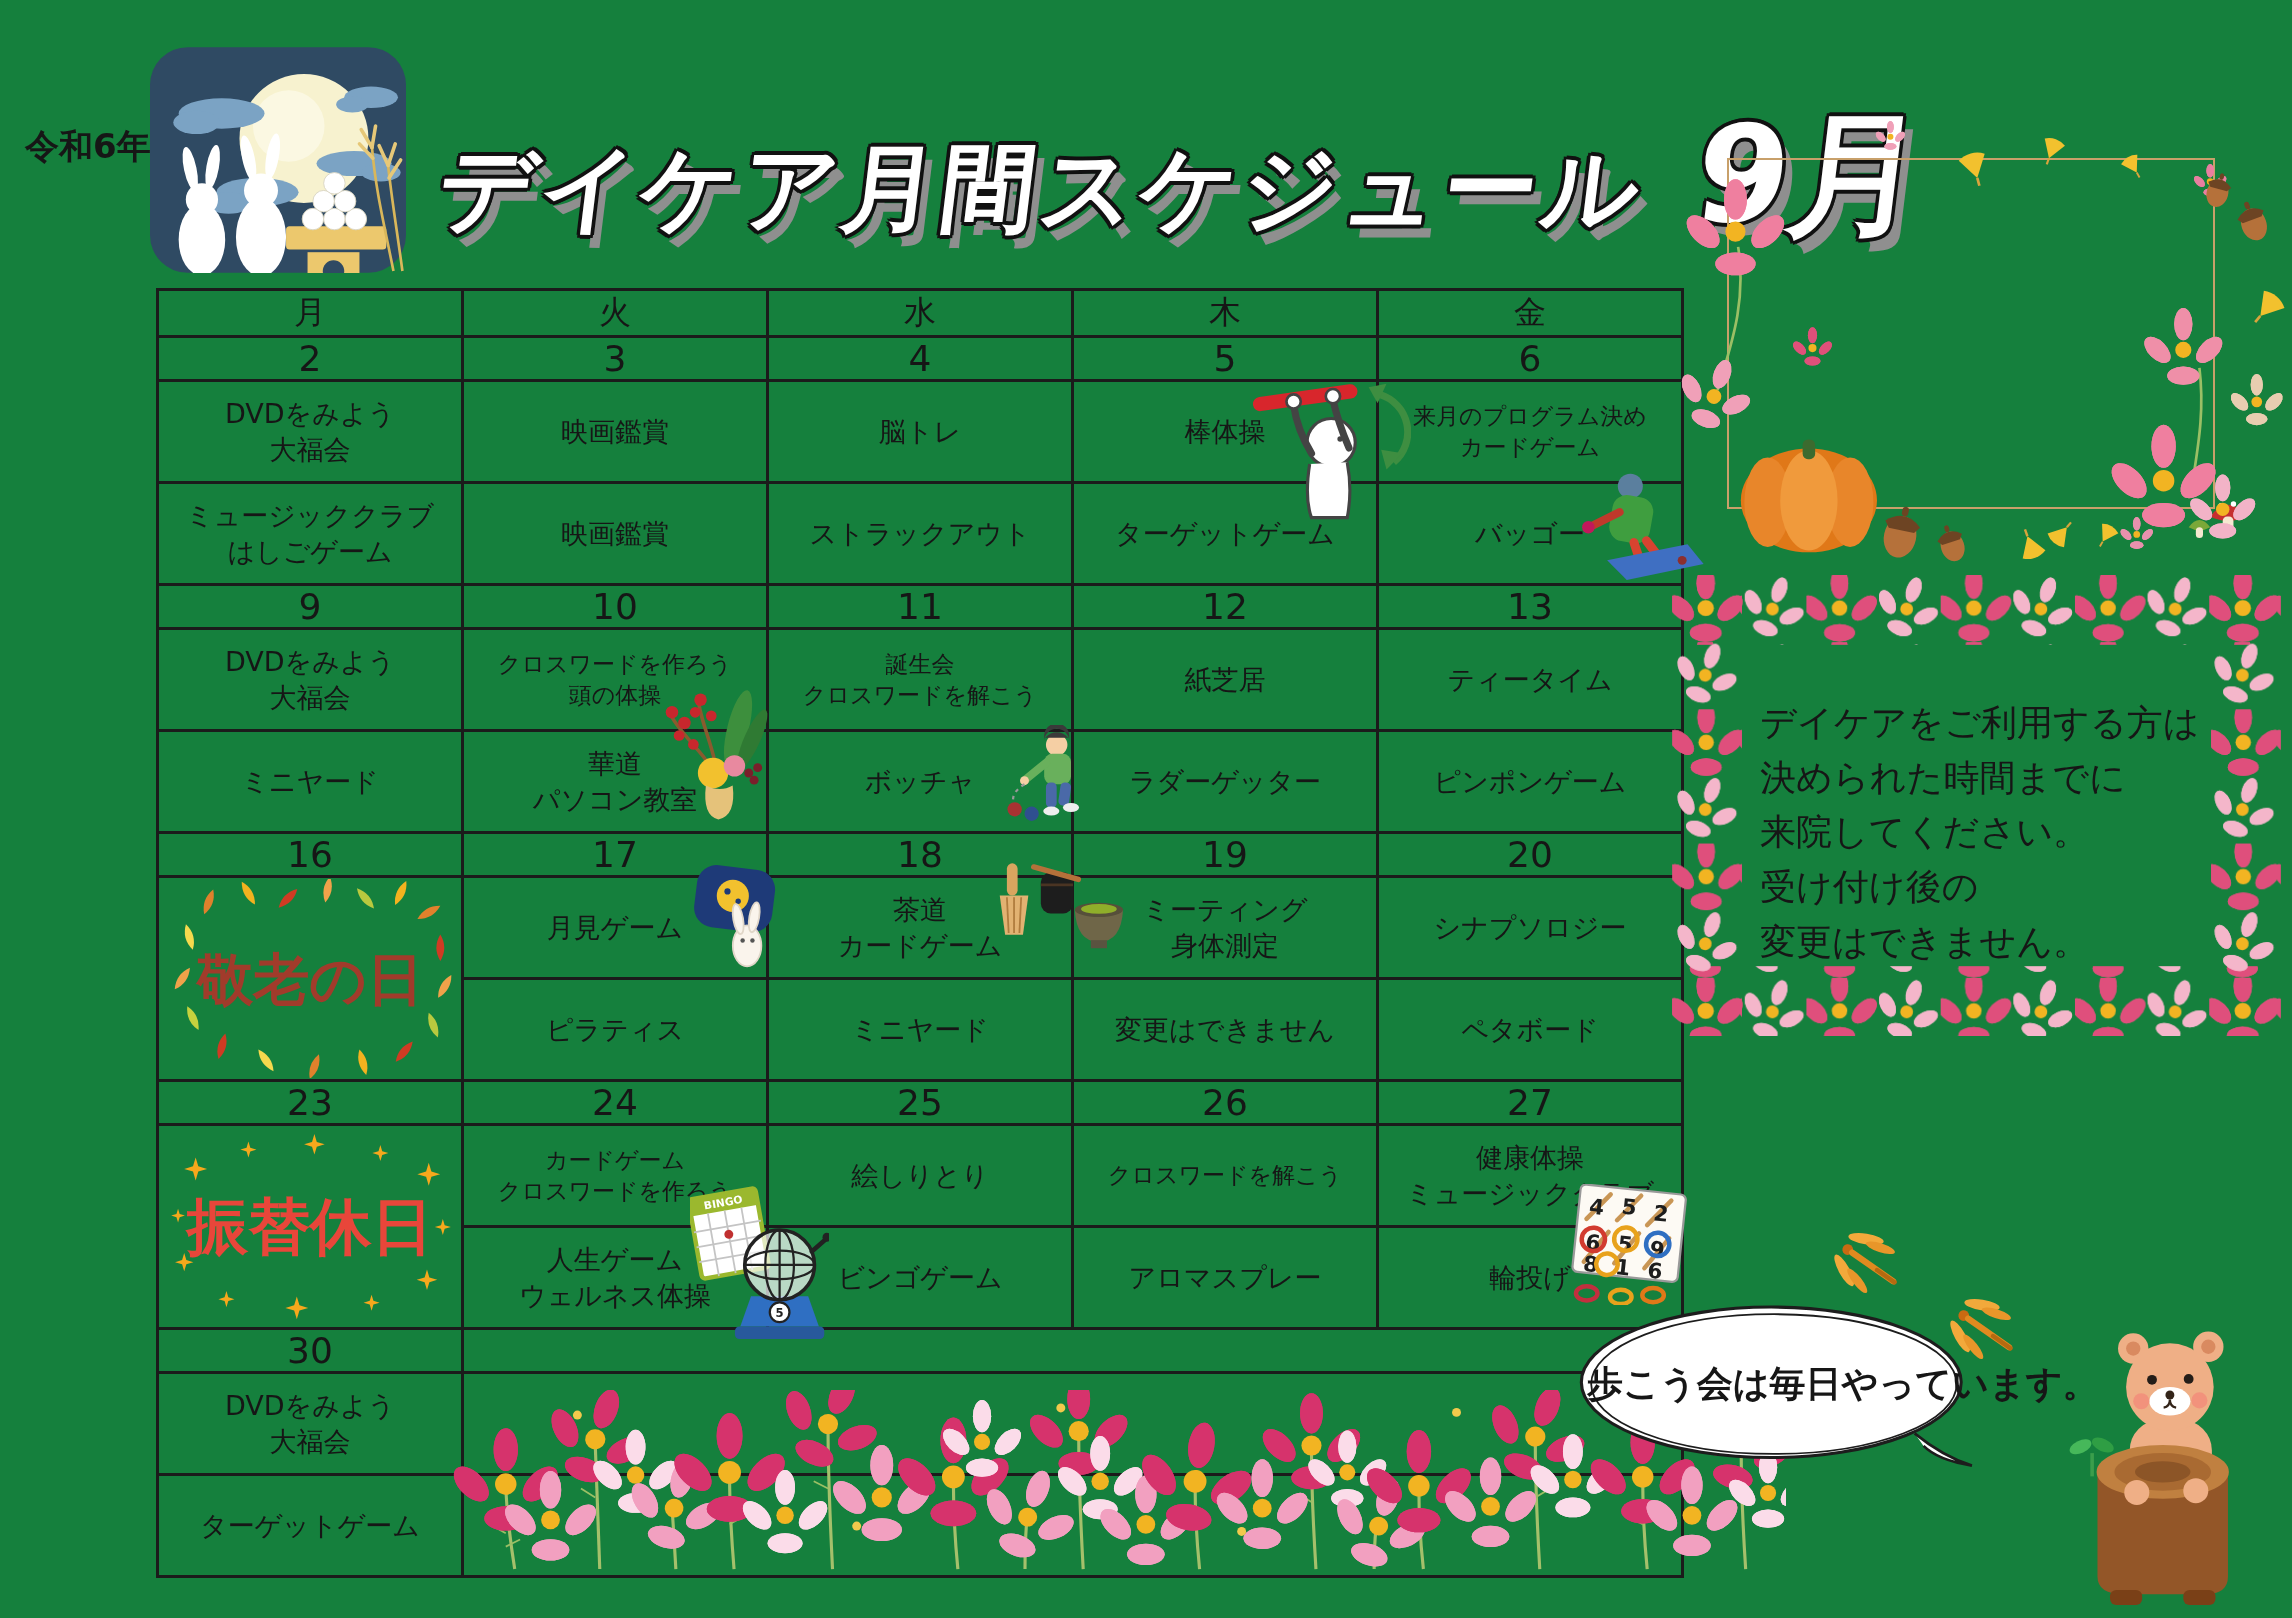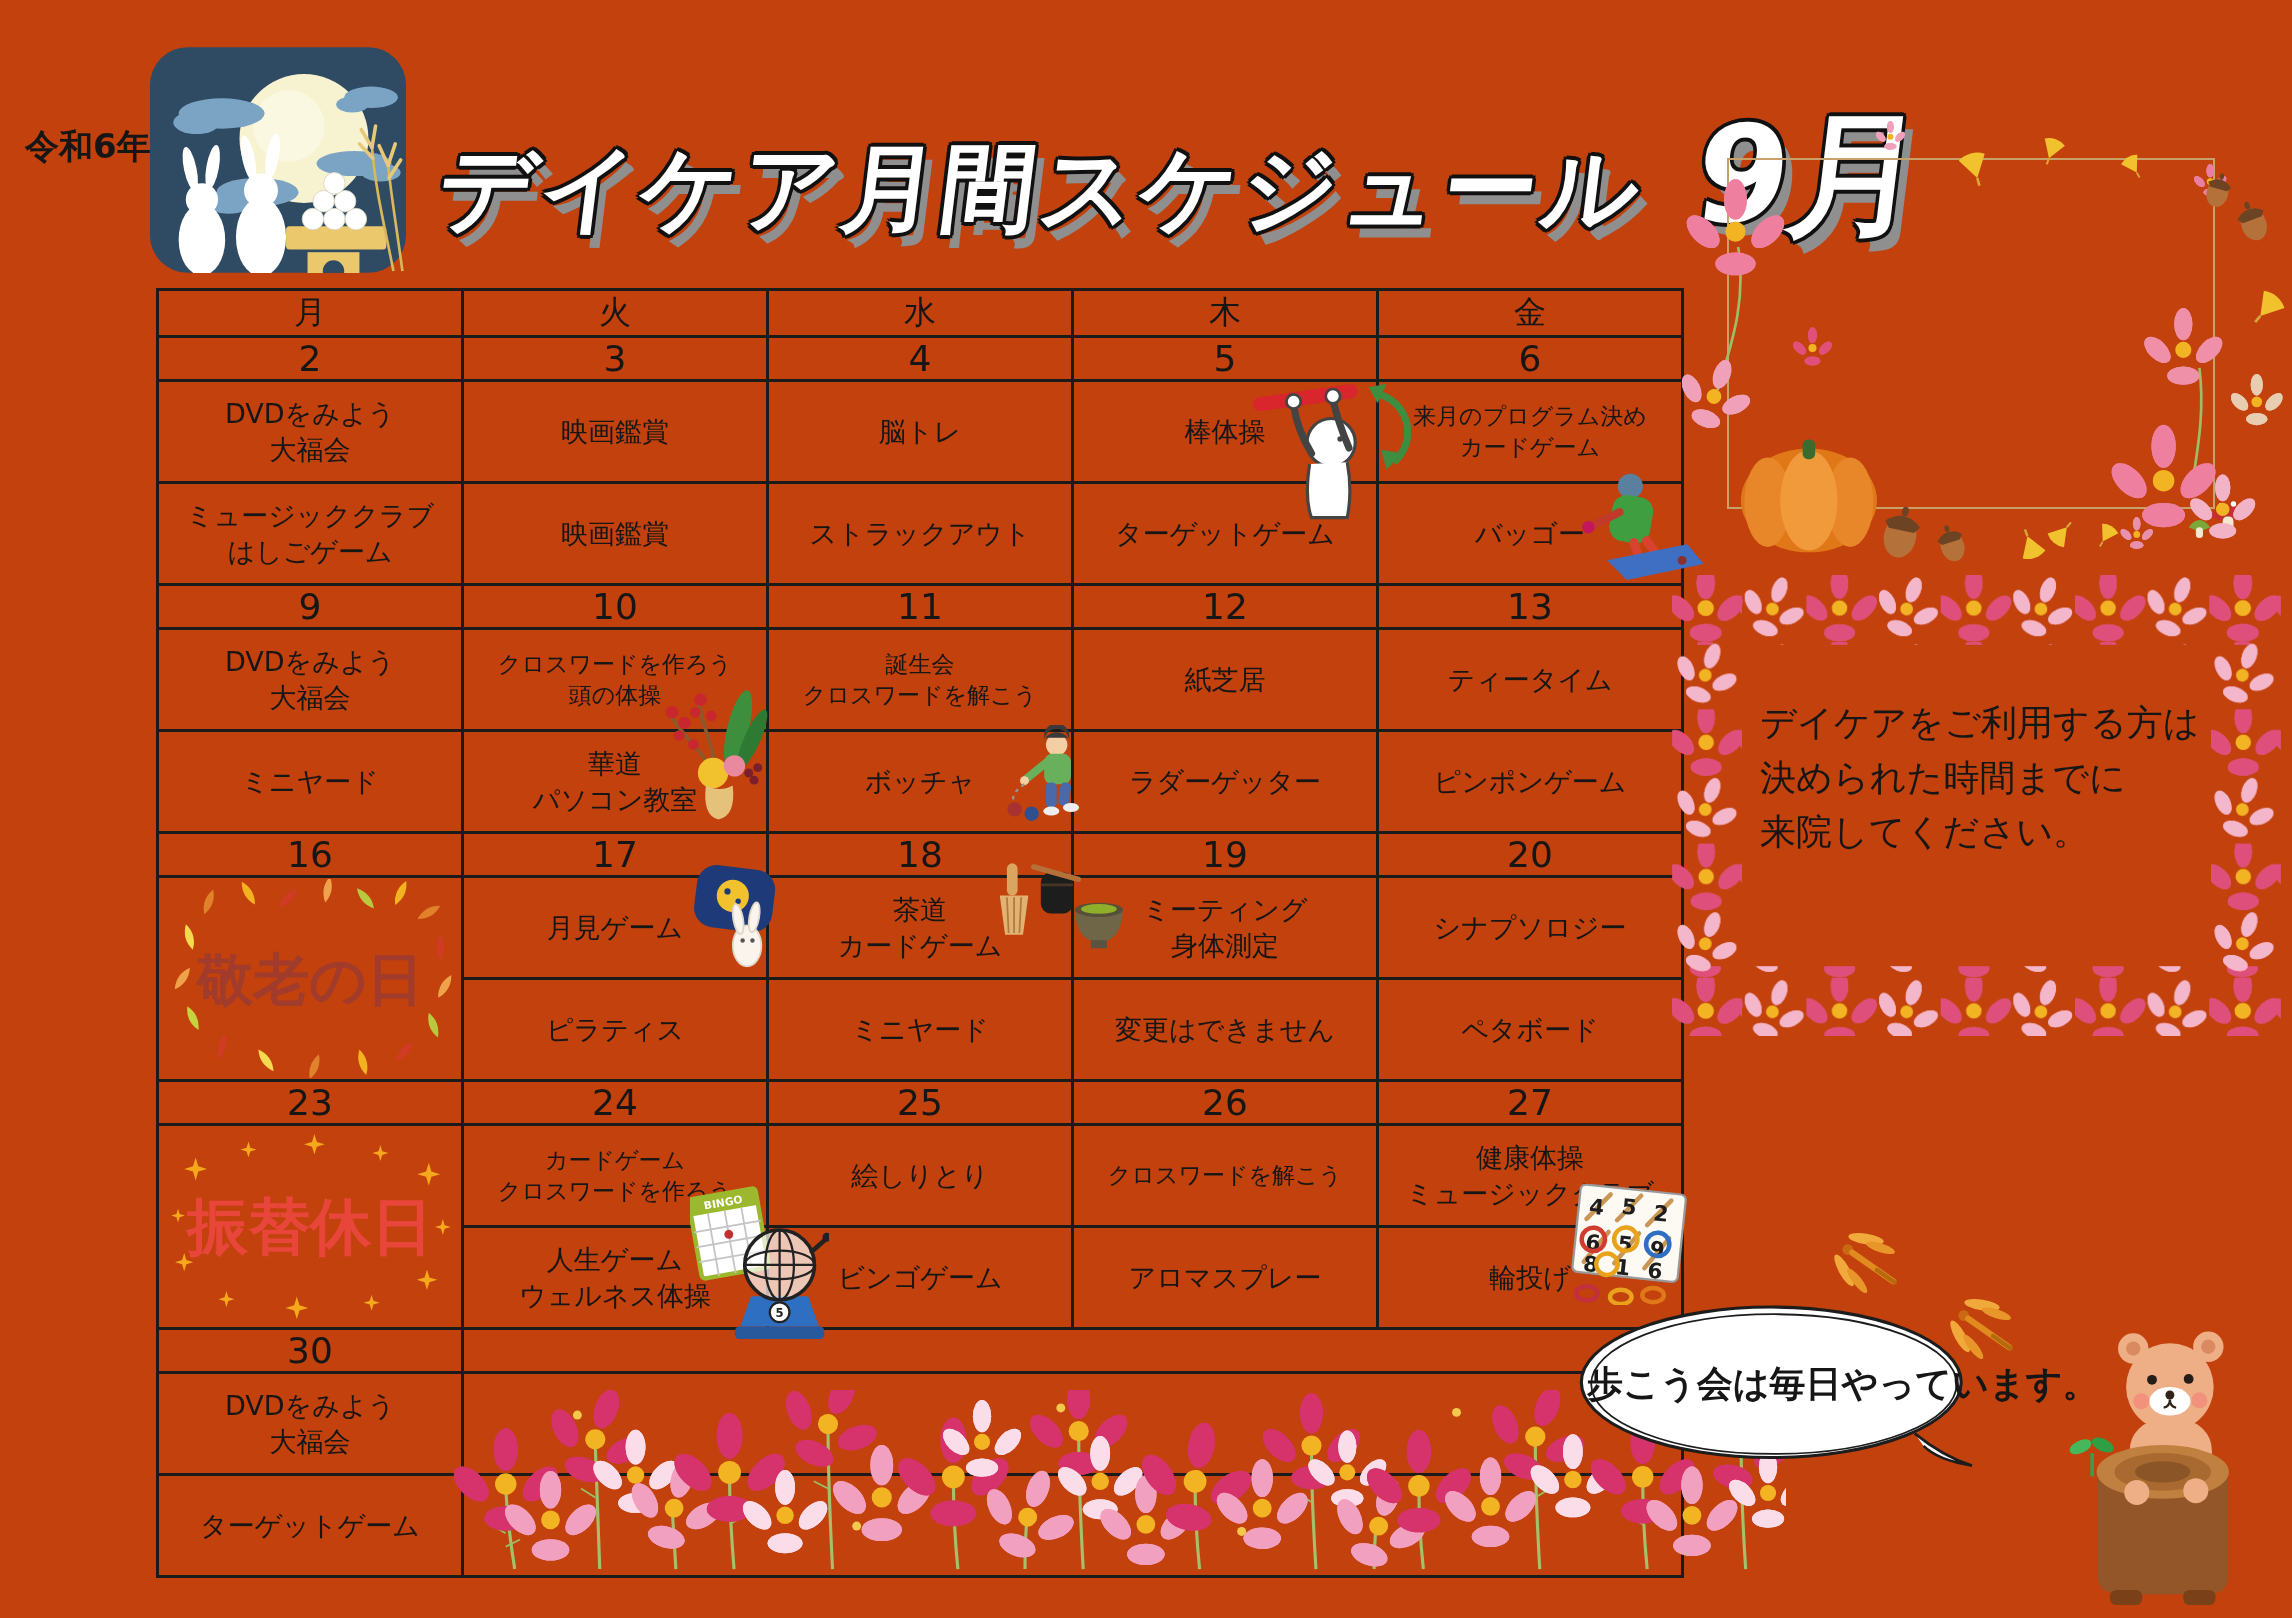--- a/index.html
+++ b/index.html
@@ -1,16 +1,16 @@
 <!DOCTYPE html>
 <html style="font-size:14.3px"><head>
 <meta charset="utf-8">
 <style>
   html,body{margin:0;padding:0;background:#e8e8e8;}
-  .page{position:relative;width:2293px;height:1618px;background:#c2410c;overflow:hidden;
+  .page{position:relative;width:2293px;height:1618px;background:#15803d;overflow:hidden;
         font-family:"DejaVu Sans","Liberation Sans",sans-serif;color:#161616;}
   .abs{position:absolute;}
 
   
   .era{left:25px;top:124px;font-size:34px;font-weight:bold;}
   .title-wrap{left:441px;top:86px;display:flex;align-items:baseline;gap:52px;transform:skewX(-7deg);}
   .title-main{font-size:95px;font-weight:800;letter-spacing:3.6px;color:#fff;
     text-shadow:-2.7px -2.7px 0 #111,2.7px -2.7px 0 #111,-2.7px 2.7px 0 #111,2.7px 2.7px 0 #111,
       -3.6px 0 0 #111,3.6px 0 0 #111,0 -3.6px 0 #111,0 3.6px 0 #111,10.7px 12.5px 0 #8f8f8f;}
   .title-month{font-size:134px;font-weight:800;color:#fff;
@@ -537,20 +537,22 @@
       </pattern>
     </defs>
     <rect x="0" y="0" width="680" height="78" fill="url(#phor)"></rect>
     <rect x="0" y="437" width="680" height="78" fill="url(#phor)"></rect>
     <rect x="0" y="0" width="78" height="515" fill="url(#pver)"></rect>
     <rect x="602" y="0" width="78" height="515" fill="url(#pver)"></rect>
   </svg>
   <div class="abs note2-text">デイケアをご利用する方は
 決められた時間までに
 来院してください。</div>
+  <div class="abs note2-text2">受け付け後の
+変更はできません。</div>
 
   <svg class="abs" style="left:452px;top:1390px" width="1334" height="188" viewBox="0 0 1490 210">
     <g stroke="#a5c06b" stroke-width="3.5" fill="none">
       <path d="M70,200 Q62,150 60,110"></path>
         <path d="M165,200 Q162,120 160,62"></path>
         <path d="M315,200 Q310,140 310,95"></path>
       <path d="M425,200 Q420,100 420,42"></path>
         <path d="M565,200 Q560,150 560,100"></path>
         <path d="M705,200 Q700,110 700,50"></path>
       <path d="M835,200 Q830,150 830,105"></path>

